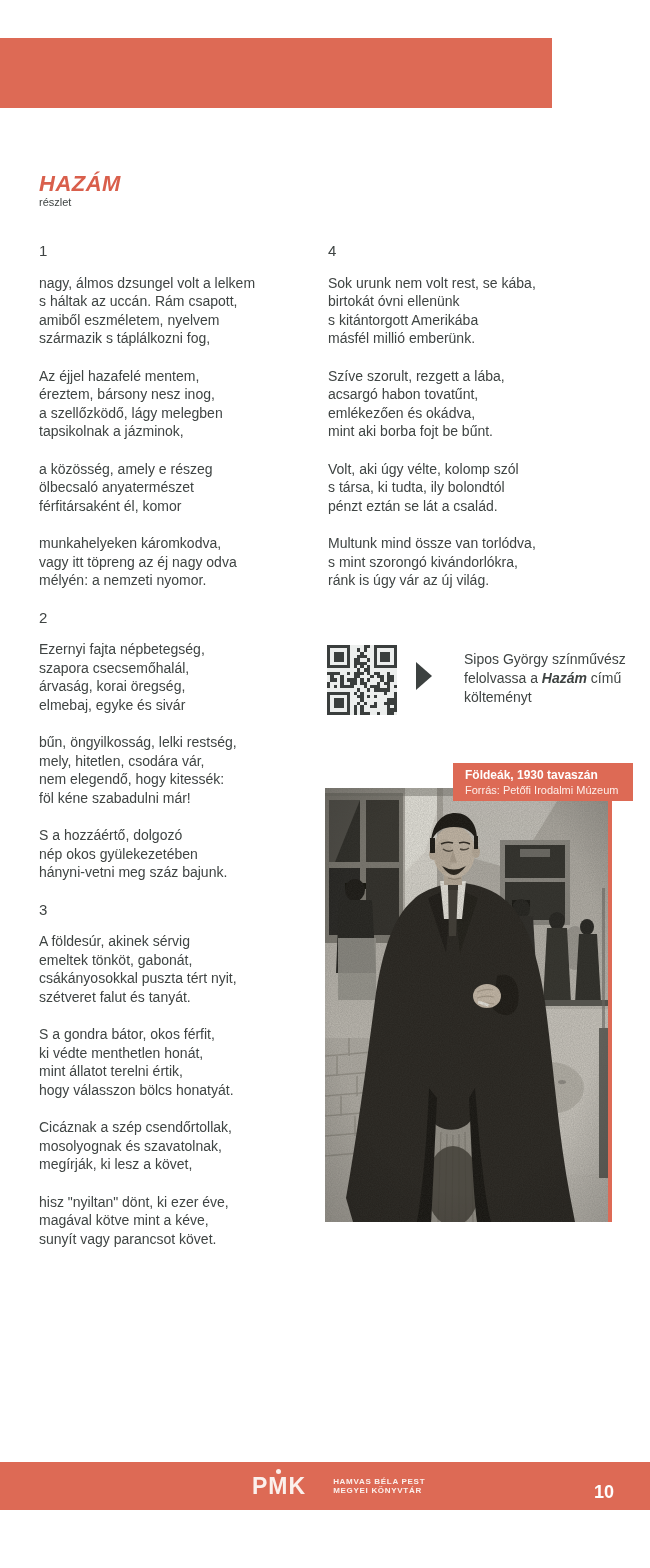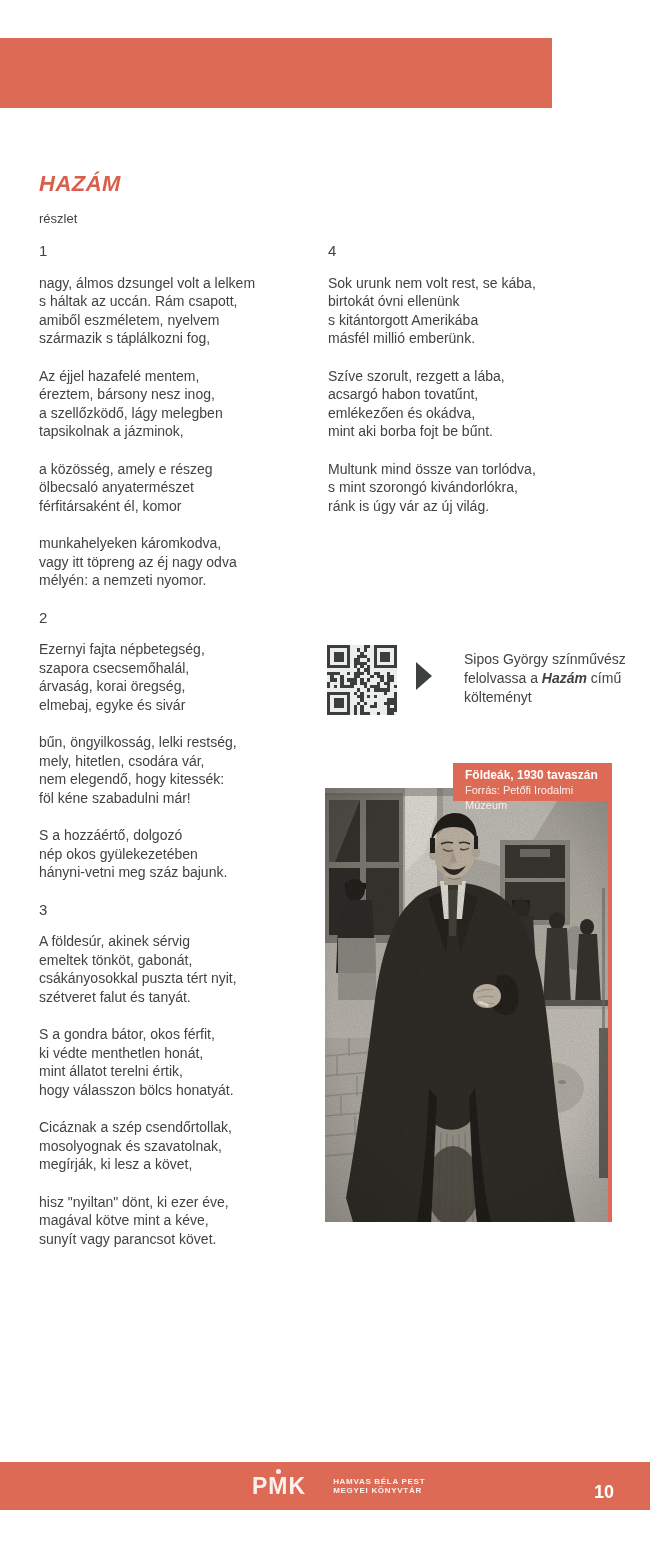--- a/index.html
+++ b/index.html
@@ -8,21 +8,21 @@
     background:#ffffff; overflow:hidden;
     font-family:"Liberation Sans", sans-serif; color:#3f4443;
   }
   
   .top-bar { position:absolute; left:0; top:38px; width:552px; height:70px; background:#dd6a55; }
 
   
   .title-block { position:absolute; left:39px; top:172px; }
   .title-block h1 { margin:0; font-size:22px; line-height:24px; font-weight:bold; font-style:italic;
                     color:#d95f4c; letter-spacing:.5px; }
-  .subtitle { font-size:13px; margin-top:15px; color:#3f4443; }
+  .subtitle { font-size:11px; margin-top:0; color:#3f4443; }
 
   
   .poem-col { position:absolute; top:242px; font-size:14px; line-height:18.5px; }
   .col-left  { left:39px;  width:286px; }
   .col-right { left:328px; width:300px; }
   .section-number { font-size:15px; margin:0 0 13px 0; }
   .stanza { margin:0 0 19px 0; }
   .section { margin:0 0 12px 0; }
 
   
@@ -32,21 +32,21 @@
   .play { width:0; height:0; margin:17px 0 0 8px;
           border-top:14px solid transparent; border-bottom:14px solid transparent;
           border-left:16px solid #3c4140; flex:0 0 auto; }
   .audio-text { margin:5px 0 0 21px; font-size:14px; line-height:19px; width:190px; }
   .audio-text .poem-title-ref { font-style:italic; font-weight:bold; }
 
   
   .photo-strip { position:absolute; left:607px; top:763px; width:5px; height:459px; background:#dd6a55; }
   .photo { position:absolute; left:325px; top:788px; width:283px; height:434px; background:#b3afa7; }
   .photo svg { display:block; width:283px; height:434px; }
-  .caption { position:absolute; left:453px; top:763px; width:159px; height:38px; background:#dd6a55;
+  .caption { position:absolute; left:453px; top:763px; width:180px; height:38px; background:#dd6a55;
              box-sizing:border-box; padding:4px 0 0 12px; color:#ffffff; }
   .caption .cap-title { font-size:12px; font-weight:bold; line-height:16px; }
   .caption .cap-source { font-size:11px; line-height:15px; color:#fdeee9; }
 
   
   .footer { position:absolute; left:0; top:1462px; width:650px; height:48px; background:#dd6a55; }
   .footer-logo { position:absolute; left:252px; top:0; height:48px; display:flex; align-items:center; }
   .logo-letters { font-weight:bold; font-size:23px; letter-spacing:1px; color:#fbf0ec; display:flex; }
   .logo-m { position:relative; }
   .logo-m .dot { position:absolute; left:50%; top:-4px; width:5px; height:5px; margin-left:-2px;
@@ -88,20 +88,21 @@
         <p class="stanza">S a gondra bátor, okos férfit,<br>ki védte menthetlen honát,<br>mint állatot terelni értik,<br>hogy válasszon bölcs honatyát.</p>
         <p class="stanza">Cicáznak a szép csendőrtollak,<br>mosolyognak és szavatolnak,<br>megírják, ki lesz a követ,</p>
         <p class="stanza">hisz "nyiltan" dönt, ki ezer éve,<br>magával kötve mint a kéve,<br>sunyít vagy parancsot követ.</p>
       </section>
     </div>
   <div class="poem-col col-right">
       <section class="section">
         <div class="section-number">4</div>
         <p class="stanza">Sok urunk nem volt rest, se kába,<br>birtokát óvni ellenünk<br>s kitántorgott Amerikába<br>másfél millió emberünk.</p>
         <p class="stanza">Szíve szorult, rezgett a lába,<br>acsargó habon tovatűnt,<br>emlékezően és okádva,<br>mint aki borba fojt be bűnt.</p>
+        <p class="stanza">Volt, aki úgy vélte, kolomp szól<br>s társa, ki tudta, ily bolondtól<br>pénzt eztán se lát a család.</p>
         <p class="stanza">Multunk mind össze van torlódva,<br>s mint szorongó kivándorlókra,<br>ránk is úgy vár az új világ.</p>
       </section>
     </div>
 
   <div class="audio-row">
     <div class="qr">
       <svg viewBox="0 0 21 21" xmlns="http://www.w3.org/2000/svg">
         <rect width="21" height="21" fill="#eceeed"></rect>
         <g id="qrm" fill="#3a3e3d">
             <rect x="0" y="0" width="7" height="1"></rect>

